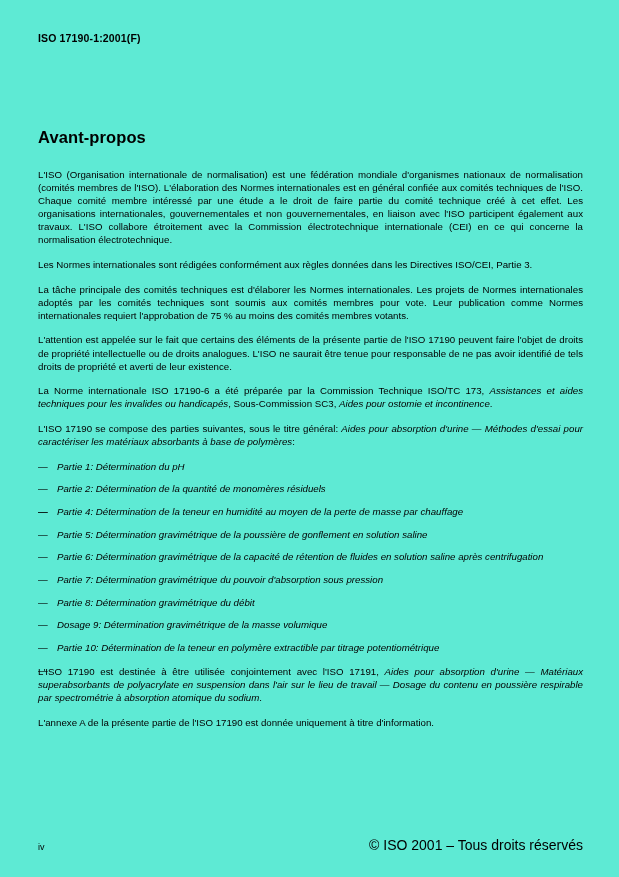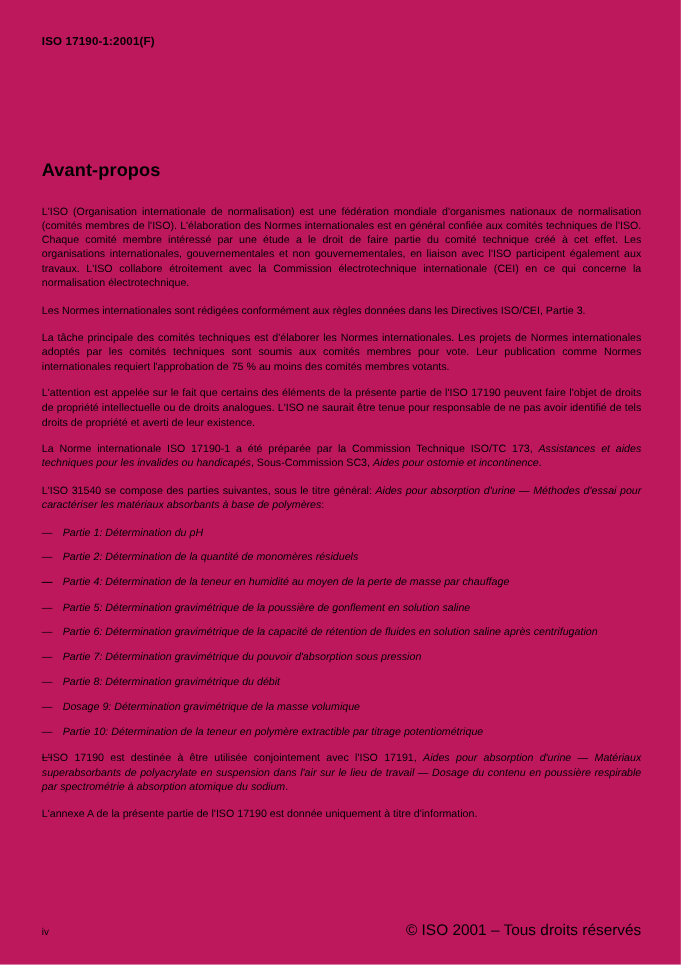--- a/index.html
+++ b/index.html
@@ -8,35 +8,35 @@
     background: #ffffff;
   }
   body {
     font-family: "Liberation Sans", sans-serif;
     color: #000000;
   }
   .page {
     position: relative;
     width: 619px;
     height: 877px;
-    background: #be185d;
+    background: #5eead4;
     overflow: hidden;
     box-sizing: border-box;
   }
   .doc-header {
     position: absolute;
     top: 32px;
     left: 38px;
     font-size: 10.5px;
     font-weight: bold;
     letter-spacing: 0.15px;
   }
   .content {
     position: absolute;
-    top: 146px;
+    top: 128px;
     left: 38px;
     width: 545px;
   }
   h1.section-title {
     font-size: 16.5px;
     font-weight: bold;
     margin: 0 0 21px 0;
     letter-spacing: 0.1px;
   }
   p.para {
@@ -98,23 +98,23 @@
     <h1 class="section-title">Avant-propos</h1>
 
     <p class="para">L'ISO (Organisation internationale de normalisation) est une fédération mondiale d'organismes nationaux de normalisation (comités membres de l'ISO). L'élaboration des Normes internationales est en général confiée aux comités techniques de l'ISO. Chaque comité membre intéressé par une étude a le droit de faire partie du comité technique créé à cet effet. Les organisations internationales, gouvernementales et non gouvernementales, en liaison avec l'ISO participent également aux travaux. L'ISO collabore étroitement avec la Commission électrotechnique internationale (CEI) en ce qui concerne la normalisation électrotechnique.</p>
 
     <p class="para">Les Normes internationales sont rédigées conformément aux règles données dans les Directives ISO/CEI, Partie 3.</p>
 
     <p class="para">La tâche principale des comités techniques est d'élaborer les Normes internationales. Les projets de Normes internationales adoptés par les comités techniques sont soumis aux comités membres pour vote. Leur publication comme Normes internationales requiert l'approbation de 75 % au moins des comités membres votants.</p>
 
     <p class="para">L'attention est appelée sur le fait que certains des éléments de la présente partie de l'ISO 17190 peuvent faire l'objet de droits de propriété intellectuelle ou de droits analogues. L'ISO ne saurait être tenue pour responsable de ne pas avoir identifié de tels droits de propriété et averti de leur existence.</p>
 
-    <p class="para"><span>La Norme internationale ISO 17190-1 a été préparée par la Commission Technique ISO/TC 173, </span><span class="it">Assistances et aides techniques pour les invalides ou handicapés</span><span>, Sous-Commission SC3, </span><span class="it">Aides pour ostomie et incontinence</span><span>.</span></p>
+    <p class="para"><span>La Norme internationale ISO 17190-6 a été préparée par la Commission Technique ISO/TC 173, </span><span class="it">Assistances et aides techniques pour les invalides ou handicapés</span><span>, Sous-Commission SC3, </span><span class="it">Aides pour ostomie et incontinence</span><span>.</span></p>
 
-    <p class="para"><span>L'ISO 31540 se compose des parties suivantes, sous le titre général: </span><span class="it">Aides pour absorption d'urine — Méthodes d'essai pour caractériser les matériaux absorbants à base de polymères</span><span>:</span></p>
+    <p class="para"><span>L'ISO 17190 se compose des parties suivantes, sous le titre général: </span><span class="it">Aides pour absorption d'urine — Méthodes d'essai pour caractériser les matériaux absorbants à base de polymères</span><span>:</span></p>
 
     <ul class="part-list">
       <li><span class="dash">—</span><span>Partie 1: Détermination du pH</span></li>
       <li><span class="dash">—</span><span>Partie 2: Détermination de la quantité de monomères résiduels</span></li>
       <li><span class="dash">—</span></li>
       <li><span class="dash">—</span><span>Partie 4: Détermination de la teneur en humidité au moyen de la perte de masse par chauffage</span></li>
       <li><span class="dash">—</span><span>Partie 5: Détermination gravimétrique de la poussière de gonflement en solution saline</span></li>
       <li><span class="dash">—</span><span>Partie 6: Détermination gravimétrique de la capacité de rétention de fluides en solution saline après centrifugation</span></li>
       <li><span class="dash">—</span><span>Partie 7: Détermination gravimétrique du pouvoir d'absorption sous pression</span></li>
       <li><span class="dash">—</span><span>Partie 8: Détermination gravimétrique du débit</span></li>

